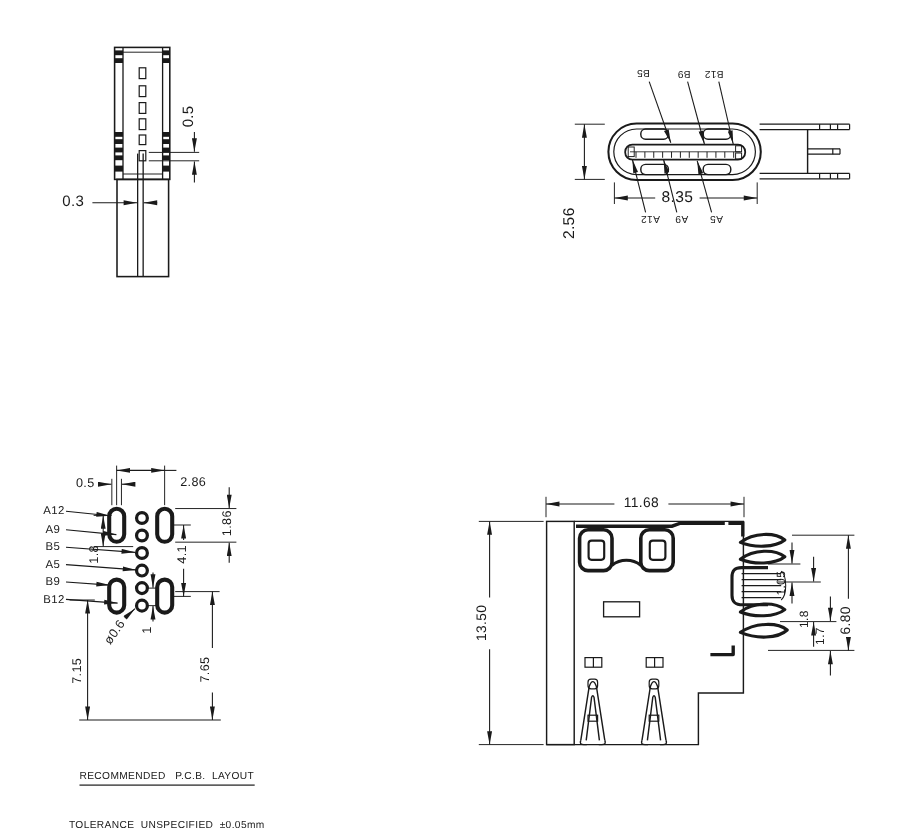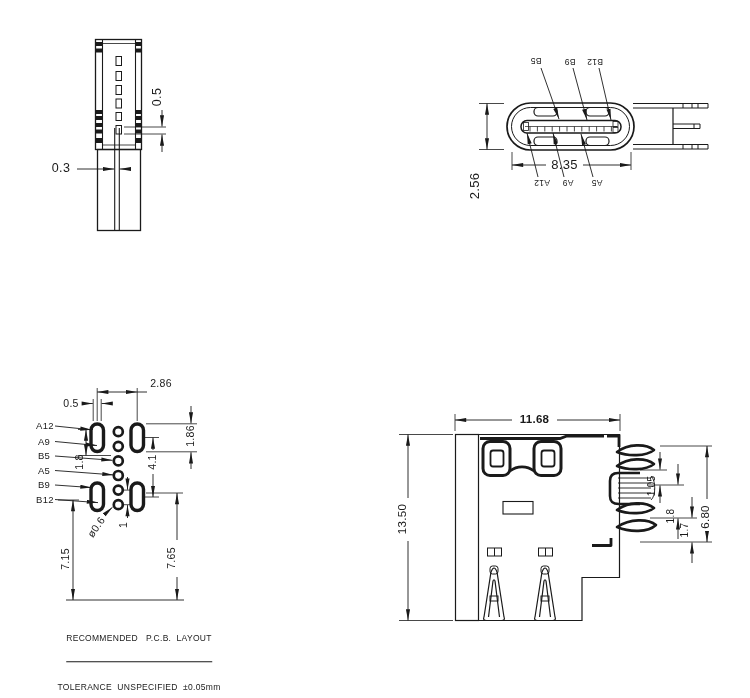--- a/index.html
+++ b/index.html
@@ -6,21 +6,21 @@
   #canvas{position:relative;width:750px;height:698px;background:#ffffff;overflow:hidden;
           font-family:"Liberation Sans",sans-serif;color:#1a1a1a;}
   svg{position:absolute;left:0;top:0;}
   .lbl{position:absolute;white-space:pre;color:#1a1a1a;line-height:1;
        transform:translate(-50%,-50%);letter-spacing:0.3px;}
   .v{transform:translate(-50%,-50%) rotate(-90deg);}
   .r180{transform:translate(-50%,-50%) rotate(180deg);}
   .d55{transform:translate(-50%,-50%) rotate(-55deg);}
   .f13{font-size:13px;} .f125{font-size:12.5px;} .f115{font-size:11.5px;}
   .f105{font-size:10.5px;} .f10{font-size:10px;} .f95{font-size:9.5px;} .f85{font-size:8.5px;}
-  .footer1{border-bottom:1px solid #1a1a1a;padding-bottom:18px;text-align:center;}
+  .footer1{border-bottom:1px solid #1a1a1a;padding-bottom:3px;text-align:center;}
   .footer2{text-align:center;}
 </style>
 </head>
 <body>
 
 <div id="canvas">
 
 <svg width="750" height="698" viewBox="0 0 750 698">
   <defs>
     <marker id="ar" viewBox="0 0 12 4.5" refX="11.5" refY="2.25" markerWidth="12" markerHeight="4.5" markerUnits="userSpaceOnUse" orient="auto-start-reverse">
@@ -307,30 +307,30 @@
 <div class="lbl f13" style="left:564.5px;top:163.5px;">8.35</div>
 <div class="lbl v f13" style="left:474px;top:186px;">2.56</div>
 
 <div class="lbl f95" style="left:45px;top:426px;">A12</div>
 <div class="lbl f95" style="left:44px;top:441.5px;">A9</div>
 <div class="lbl f95" style="left:44px;top:456px;">B5</div>
 <div class="lbl f95" style="left:44px;top:470.5px;">A5</div>
 <div class="lbl f95" style="left:44px;top:485px;">B9</div>
 <div class="lbl f95" style="left:45px;top:499.5px;">B12</div>
 <div class="lbl f105" style="left:71px;top:402.5px;">0.5</div>
-<div class="lbl f105" style="left:161px;top:383px;">2.86</div>
+<div class="lbl f105" style="left:161px;top:402px;">2.86</div>
 <div class="lbl v f105" style="left:79px;top:462px;">1.8</div>
 <div class="lbl v f105" style="left:151.5px;top:462px;">4.1</div>
 <div class="lbl v f105" style="left:190px;top:436px;">1.86</div>
 <div class="lbl d55 f105" style="left:96px;top:527px;">ø0.6</div>
 <div class="lbl v f105" style="left:122.5px;top:524.5px;">1</div>
 <div class="lbl v f105" style="left:64.5px;top:559px;">7.15</div>
 <div class="lbl v f105" style="left:171px;top:558px;">7.65</div>
 
-<div class="lbl f115" style="left:534.5px;top:419.5px;font-weight:bold;">11.68</div>
+<div class="lbl f115" style="left:534.5px;top:419.5px;">11.68</div>
 <div class="lbl v f115" style="left:403px;top:519px;">13.50</div>
 <div class="lbl v f115" style="left:705.5px;top:517px;">6.80</div>
 <div class="lbl v f10" style="left:652px;top:486px;">1.05</div>
 <div class="lbl v f10" style="left:671px;top:516px;">1.8</div>
 <div class="lbl v f10" style="left:684.5px;top:530px;">1.7</div>
 
 <div class="lbl f85 footer1" style="left:139px;top:648px;min-width:132px;">RECOMMENDED   P.C.B.  LAYOUT</div>
 <div class="lbl f85 footer2" style="left:139px;top:660px;min-width:146px;margin-top:27px;">TOLERANCE  UNSPECIFIED  ±0.05mm</div>
 
 </div>

